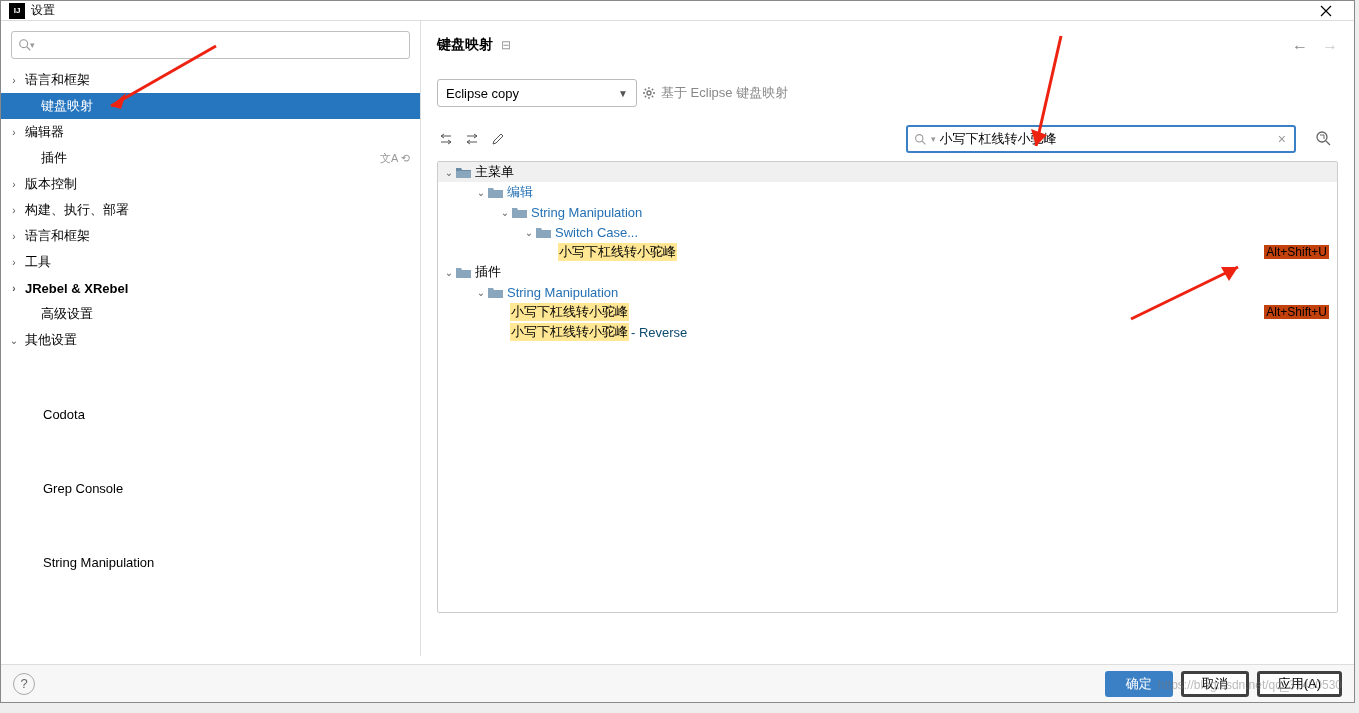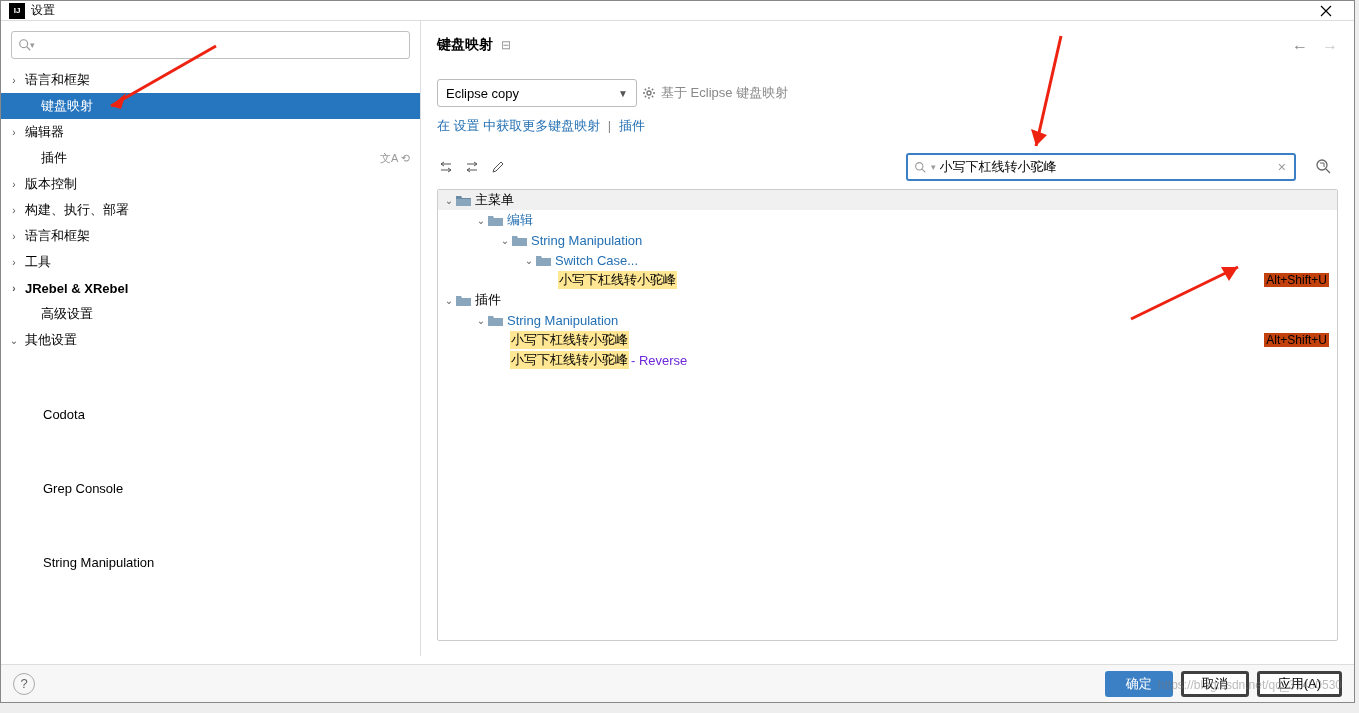--- a/index.html
+++ b/index.html
@@ -50,21 +50,21 @@
     .tree-area { margin-top: 8px; border: 1px solid #ccc; border-radius: 2px; height: 452px; overflow: auto; }
     .tree-row { height: 20px; display: flex; align-items: center; font-size: 13px; color: #000; padding-right: 8px; }
     .tree-row.hl { background: #f0f0f0; }
     .tree-chev { width: 14px; font-size: 10px; color: #666; display: inline-flex; justify-content: center; }
     .folder-icon { width: 15px; height: 12px; display: inline-flex; margin-right: 4px; }
     .folder-icon svg { width: 15px; height: 12px; }
     .tree-label { color: #2470b3; }
     .tree-label.black { color: #000; }
     .highlight { background: #ffe794; color: #000; padding: 0 1px; }
     .shortcut { margin-left: auto; background: #c2410c; color: #000; font-size: 12px; padding: 0 2px; }
-    .tree-suffix { color: #6d28d9; margin-left: 2px; }
+    .tree-suffix { color: #0c4a6e; margin-left: 2px; }
     .footer { position: absolute; bottom: 0; left: 0; right: 0; height: 38px; border-top: 1px solid #ddd; display: flex; align-items: center; padding: 0 12px; background: #f7f7f7; }
     .help-btn { width: 22px; height: 22px; border: 1px solid #aaa; border-radius: 11px; display: flex; align-items: center; justify-content: center; font-size: 13px; color: #666; cursor: pointer; }
     .btn { height: 26px; padding: 0 18px; border: 3px solid #404040; border-radius: 3px; font-size: 13px; margin-left: 8px; cursor: pointer; background: #fff; display: flex; align-items: center; }
     .btn.primary { background: #3b7fc4; border-color: #3b7fc4; color: #fff; }
     .footer-btns { margin-left: auto; display: flex; }
     .arrow-overlay { position: absolute; pointer-events: none; }
     .watermark { position: absolute; right: 12px; bottom: 10px; font-size: 12px; color: rgba(120,120,120,0.5); }
   </style>
 </head>
 <body>
@@ -164,25 +164,20 @@
         </div>
         <span class="gear-btn">
           <svg width="16" height="16" viewBox="0 0 16 16">
               <circle cx="8" cy="8" r="2" fill="none" stroke="#777" stroke-width="1.3"></circle>
               <path d="M8 2 v2 M8 12 v2 M2 8 h2 M12 8 h2 M3.8 3.8 l1.4 1.4 M10.8 10.8 l1.4 1.4 M12.2 3.8 l-1.4 1.4 M5.2 10.8 l-1.4 1.4" stroke="#777" stroke-width="1.3"></path>
             </svg>
         </span>
         <span class="base-text">基于 Eclipse 键盘映射</span>
       </div>
 
-      <div class="link-row">
-        <a>在 设置 中获取更多键盘映射</a>
-        <span class="link-sep">|</span>
-        <a>插件</a>
-      </div>
 
       <div class="toolbar">
         <span class="tool-btn">
             <svg width="14" height="14" viewBox="0 0 14 14">
               <path d="M2 4 h10 M5 2 l-3 2 l3 2 M2 10 h10 M9 8 l3 2 l-3 2" stroke="#555" stroke-width="1" fill="none"></path>
             </svg>
           </span>
         <span class="tool-btn">
             <svg width="14" height="14" viewBox="0 0 14 14">
               <path d="M2 4 h10 M9 2 l3 2 l-3 2 M2 10 h10 M5 8 l-3 2 l3 2" stroke="#555" stroke-width="1" fill="none"></path>

